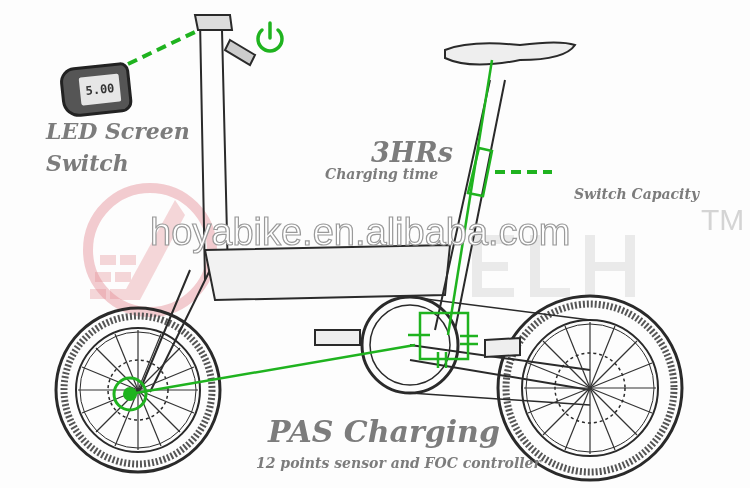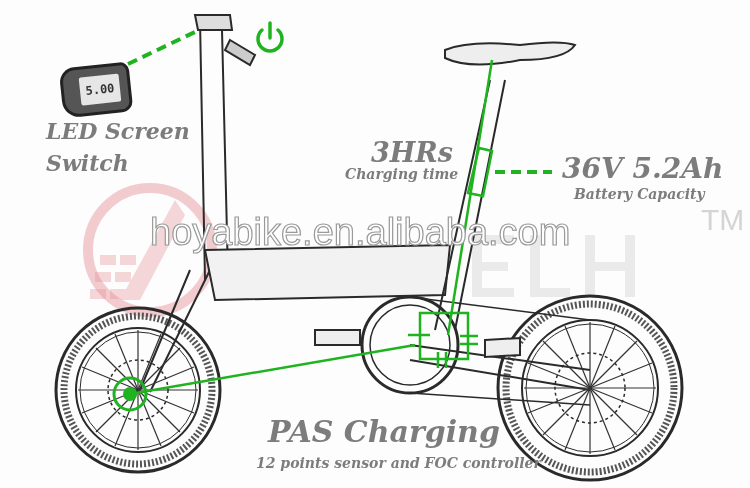--- a/index.html
+++ b/index.html
@@ -133,21 +133,20 @@
     <line x1="18" y1="3" x2="18" y2="18" stroke="#1fb31f" stroke-width="3.5" stroke-linecap="round"></line>
   </svg>
 
   <div class="wm" style="left:150px; top:211px; font-size:38px; color:#ffffff; -webkit-text-stroke:1.2px #9a9a9a; letter-spacing:0px;">hoyabike.en.alibaba.com</div>
   <div class="wm" style="left:665px; top:203px; font-size:30px; color:#d4d4d4;margin-left:36px;">TM</div>
 
   <div class="lbl" style="left:46px; top:150px; font-size:22px;">Switch</div>
   <div class="lbl" style="left:46px; top:118px; font-size:22px;">LED Screen</div>
 
   <div class="lbl" style="left:371px; top:137px; font-size:27px;">3HRs</div>
-  <div class="lbl" style="left:345px; top:166px; font-size:14px;">Charging time</div>
+  <div class="lbl" style="left:325px; top:166px; font-size:14px;">Charging time</div>
 
-  <div class="lbl" style="left:562px; top:152px; font-size:28px;">36V 5.2Ah</div>
-  <div class="lbl" style="left:574px; top:186px; font-size:14px;">Battery Capacity</div>
+  <div class="lbl" style="left:574px; top:186px; font-size:14px;">Switch Capacity</div>
 
   <div class="lbl" style="left:268px; top:414px; font-size:30px;">PAS Charging</div>
   <div class="lbl" style="left:256px; top:455px; font-size:14px;font-style:italic;">12 points sensor and FOC controller</div>
 
 </div>
 
 </body></html>

